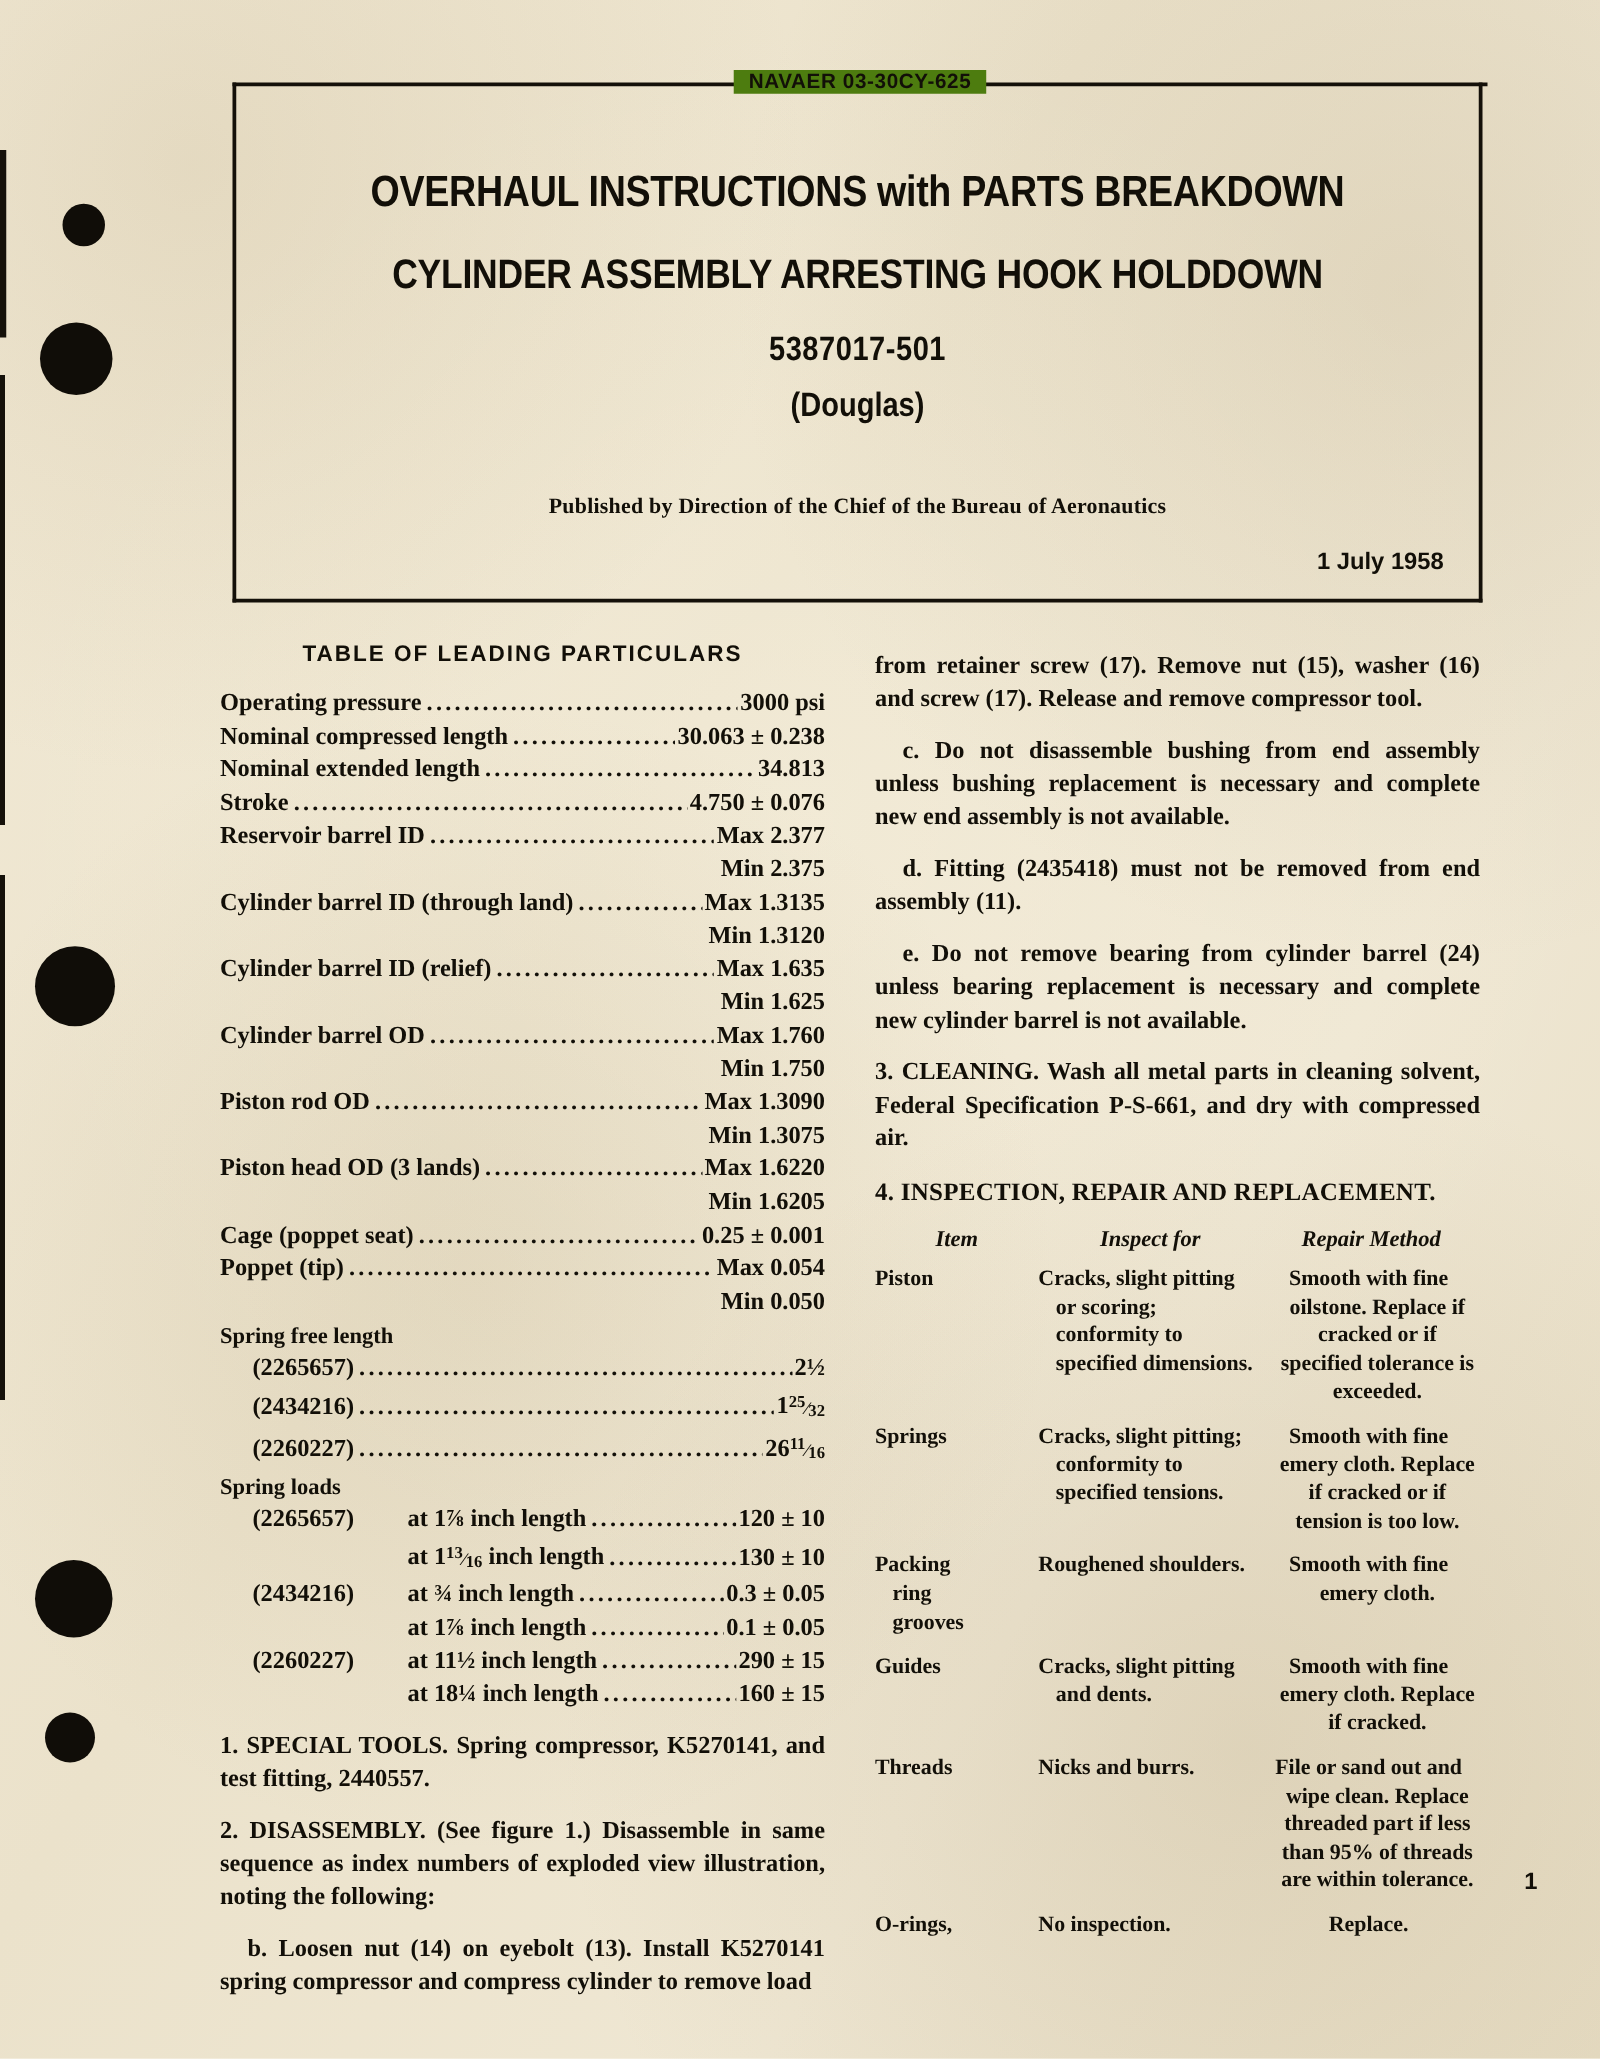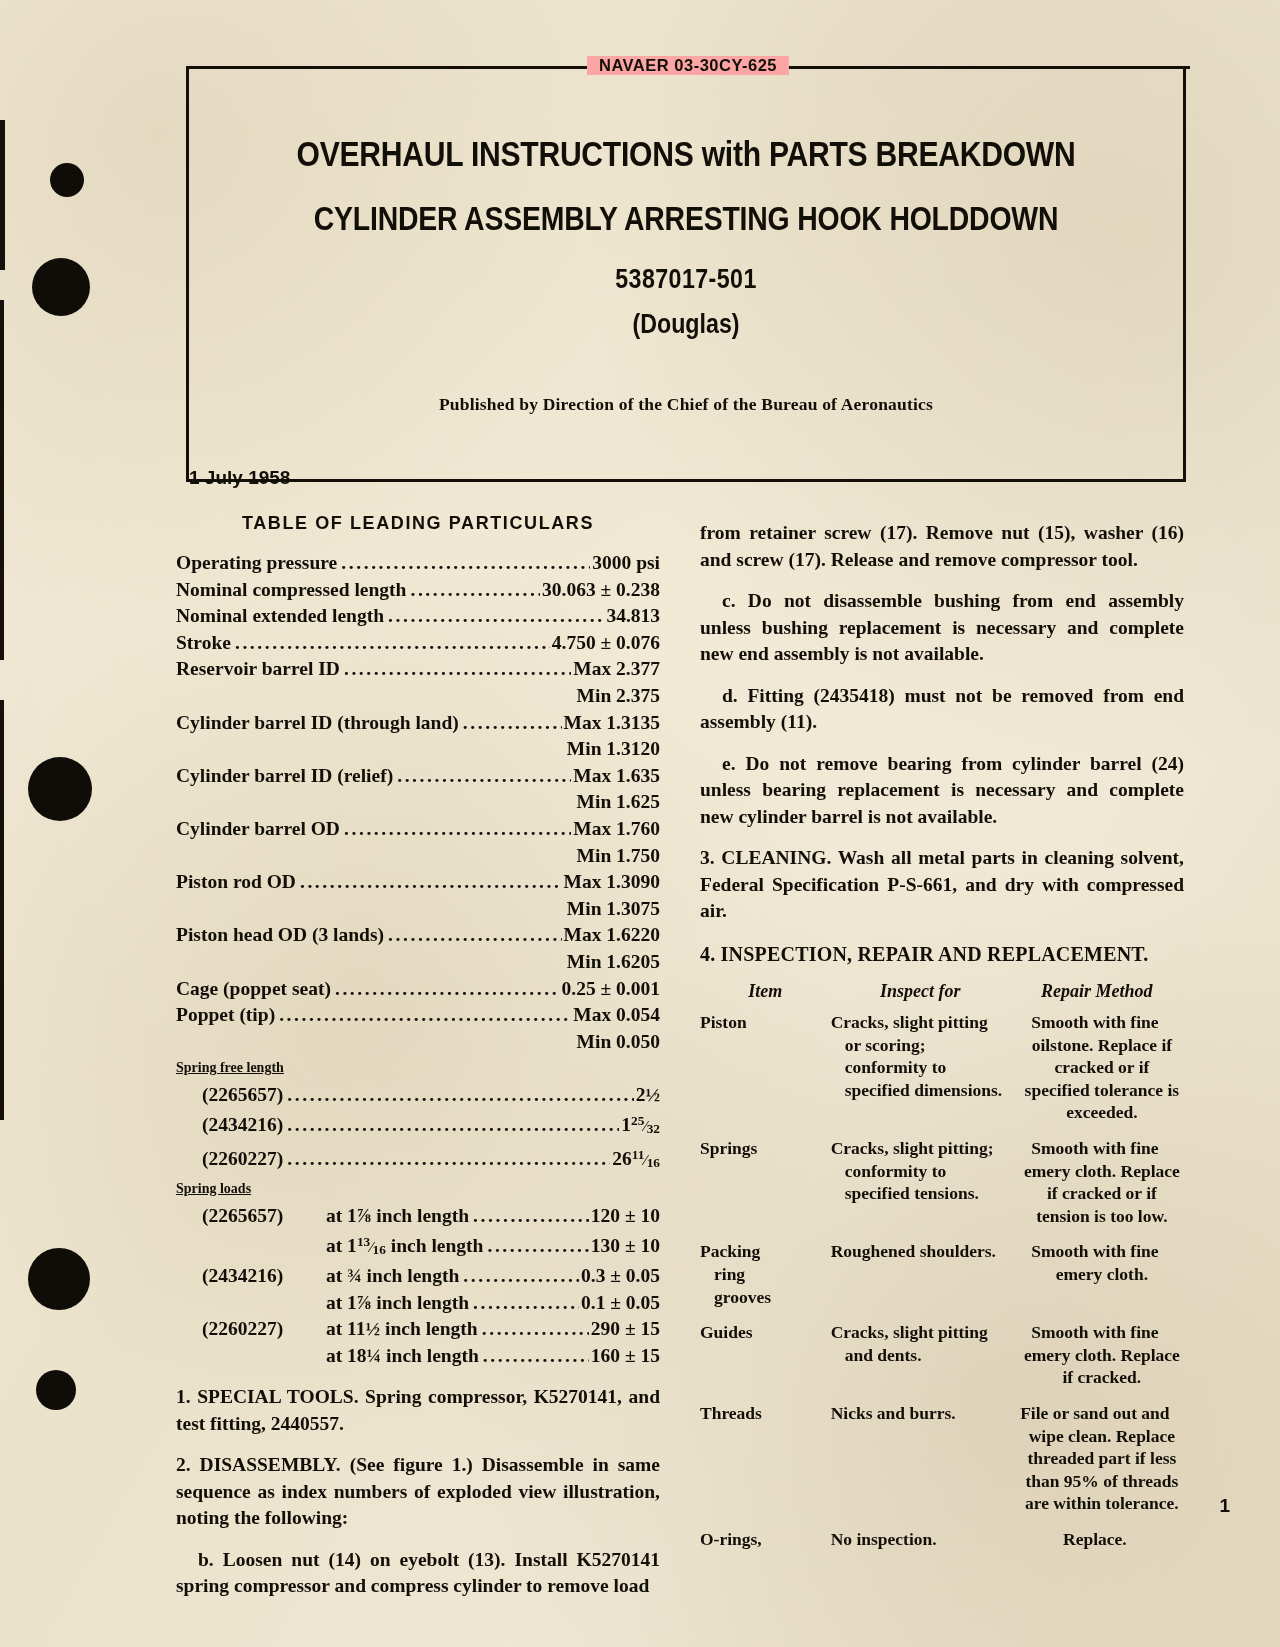--- a/index.html
+++ b/index.html
@@ -60,21 +60,21 @@
     left: 186px;
     top: 0;
     width: 1004px;
     height: 90px;
   }
   .doc-number-inner {
     position: absolute;
     left: 50%;
     top: 56px;
     transform: translateX(-50%);
-    background: #fca5a5;
+    background: #4d7c0f;
     padding: 0 12px;
     font-family: "Liberation Sans", sans-serif;
     font-weight: bold;
     font-size: 16.5px;
     letter-spacing: 0.5px;
     white-space: nowrap;
   }
 
   
   .title-box {
@@ -125,26 +125,26 @@
   }
   .title-pub {
     text-align: center;
     font-family: "Liberation Serif", serif;
     font-weight: bold;
     font-size: 17.5px;
     margin-top: 54px;
     letter-spacing: 0.2px;
   }
   .title-date {
-    text-align: left;
+    text-align: right;
     font-family: "Liberation Sans", sans-serif;
     font-weight: bold;
     font-size: 19px;
-    margin-top: 52px;
-    padding-right: 38px;
+    margin-top: 24px;
+    padding-right: 28px;
   }
 
   
   .cols {
     position: absolute;
     left: 0;
     top: 505px;
     width: 1280px;
   }
   .col-left {
@@ -188,24 +188,23 @@
     font-weight: bold;
   }
   .lp-val { flex: 0 0 auto; text-align: right; }
   .lp-cont {
     text-align: right;
     font-size: 19.5px;
     font-weight: bold;
     line-height: 26.6px;
   }
   .lp-plain {
-    font-size: 14px;
+    font-size: 18px;
     font-weight: bold;
     line-height: 26.6px;
-    text-decoration: underline;
   }
   .lp-indent { padding-left: 26px; }
 
   .frac { font-size: 0.72em; }
   .frac sup { font-size: 0.95em; vertical-align: 0.42em; }
   .frac sub { font-size: 0.95em; vertical-align: -0.12em; }
 
   p.body {
     font-size: 19.5px;
     font-weight: bold;

